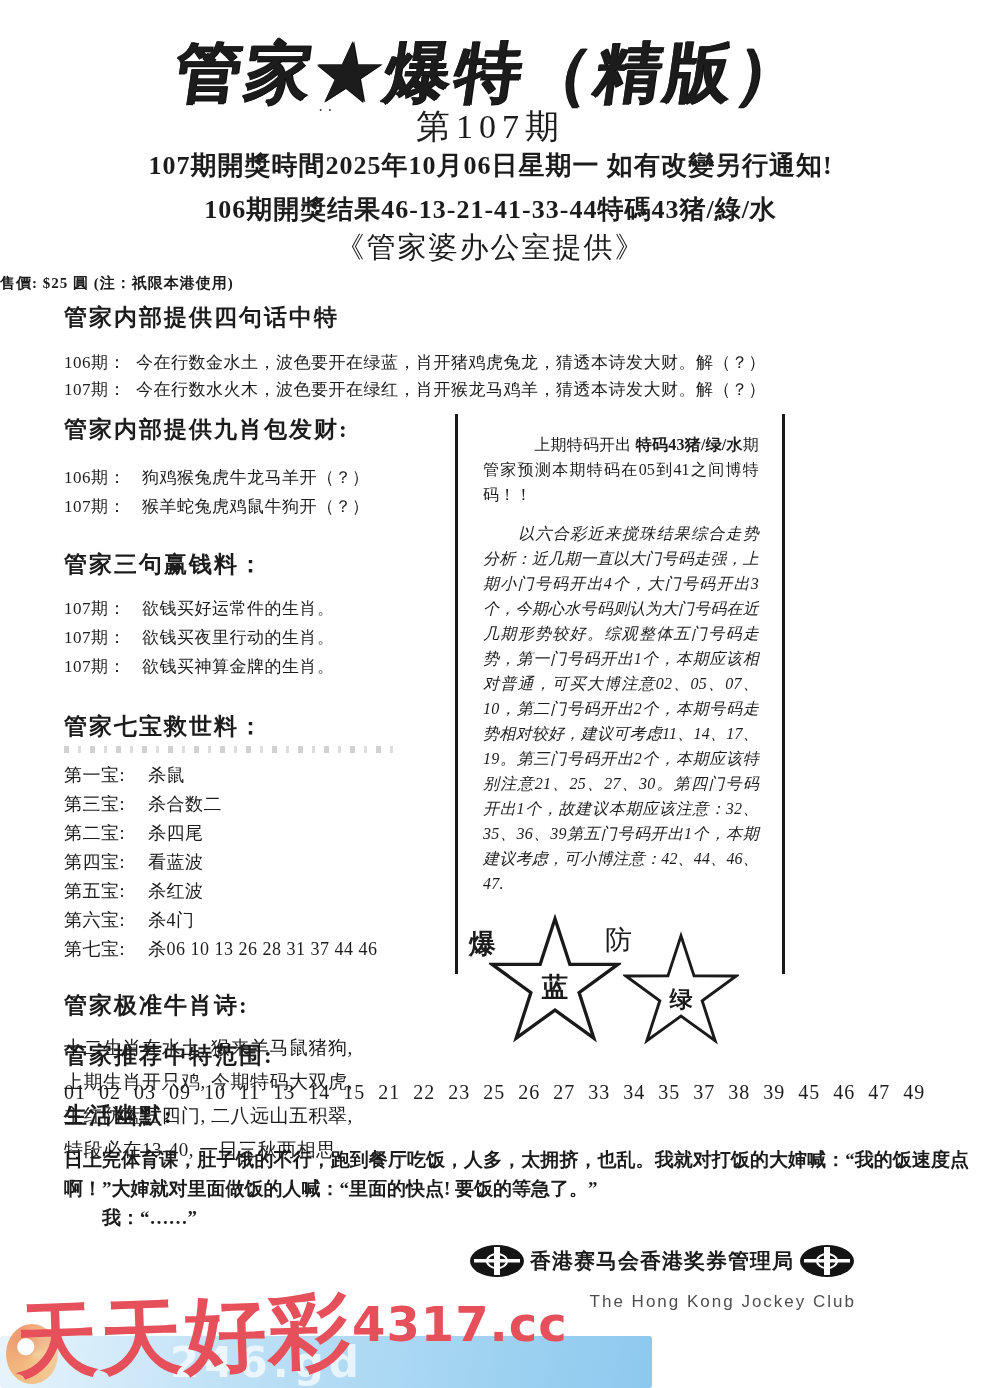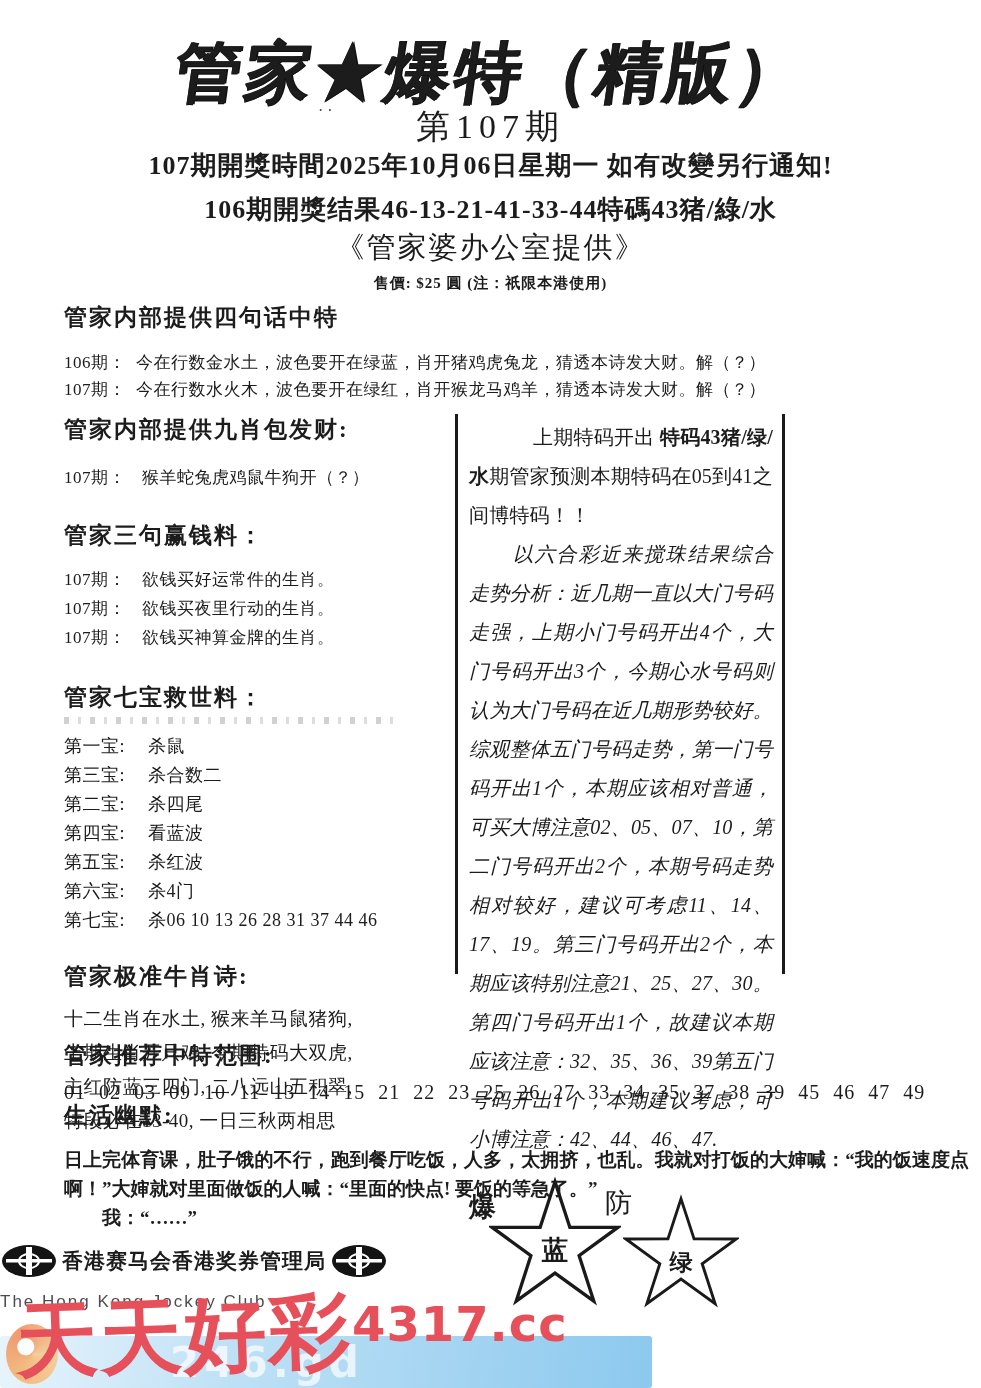--- a/index.html
+++ b/index.html
@@ -13,21 +13,21 @@
     position:absolute;left:90px;top:28px;width:800px;text-align:center;
     font-size:66px;font-weight:bold;letter-spacing:4px;white-space:nowrap;
     transform:skewX(-8deg);
     text-shadow:1.5px 0 #111,0 1px #111;
   }
   .tiny-dots{position:absolute;left:318px;top:102px;font-size:16px;letter-spacing:4px;color:#444;}
   .issue{position:absolute;left:0;top:104px;width:981px;text-align:center;font-size:34px;letter-spacing:6px;}
   .drawline1{position:absolute;left:0;top:148px;width:981px;text-align:center;font-size:26px;font-weight:bold;letter-spacing:1px;}
   .drawline2{position:absolute;left:0;top:192px;width:981px;text-align:center;font-size:26px;font-weight:bold;letter-spacing:1px;}
   .provider{position:absolute;left:0;top:228px;width:981px;text-align:center;font-size:29px;letter-spacing:2px;}
-  .price{position:absolute;left:0;top:274px;width:981px;text-align:center;font-size:15px;font-weight:bold;letter-spacing:1px;}
+  .price{position:absolute;left:0;top:274px;width:981px;font-size:15px;font-weight:bold;letter-spacing:1px;}
 
   
   .four-lines{position:absolute;left:64px;top:302px;width:880px;}
   .sec-h{font-size:23px;font-weight:bold;letter-spacing:2px;}
   .four-lines .sec-h{margin-bottom:16px;}
   .fl-row{font-size:17px;line-height:27px;letter-spacing:0.5px;}
   .fl-row .lbl{margin-right:10px;}
 
   
   .left-col{position:absolute;left:64px;top:414px;width:388px;}
@@ -49,21 +49,21 @@
   .poem{margin-top:26px;}
   .poem .sec-h{margin-bottom:10px;}
   .poem-line{font-size:19px;line-height:34px;letter-spacing:0.5px;}
 
   
   .right-col{position:absolute;left:455px;top:414px;width:330px;}
   .analysis-box{
     border-left:3px solid #1a1a1a;border-right:3px solid #1a1a1a;
     height:556px;padding:4px 9px 0 11px;overflow:visible;
   }
-  .analysis-box p{margin:0;font-size:20px;line-height:39px;text-align:justify;letter-spacing:0.2px;}
+  .analysis-box p{margin:14px;font-size:16px;line-height:25px;text-align:justify;letter-spacing:0.2px;}
   .analysis-box .p1{text-indent:3.2em;}
   .analysis-box .p1 b{font-weight:bold;}
   .analysis-box .p2{text-indent:2.2em;font-style:italic;}
   .stars-row{display:flex;align-items:flex-start;margin-top:16px;}
   .star-label{font-size:27px;font-weight:bold;letter-spacing:1px;}
   .star-label.bao{margin-top:14px;}
   .star-label.fang{margin-top:10px;margin-left:-16px;font-weight:normal;}
   .star-svg{display:block;}
   .star1{width:132px;height:139px;margin-left:-8px;}
   .star2{width:116px;height:122px;margin-left:-10px;margin-top:18px;}
@@ -71,21 +71,21 @@
   .star-svg text{font-family:"Liberation Serif","DejaVu Serif",serif;font-weight:bold;fill:#1a1a1a;}
 
   
   .range{position:absolute;left:64px;top:1040px;width:900px;}
   .range-nums{margin-top:10px;font-size:20px;font-weight:normal;letter-spacing:1px;word-spacing:7px;}
   .humor{position:absolute;left:64px;top:1100px;width:905px;}
   .humor-text{margin-top:14px;font-size:19px;font-weight:bold;line-height:29px;text-align:justify;}
   .humor-me{font-size:19px;font-weight:bold;line-height:29px;text-indent:2em;}
 
   
-  .footer{position:absolute;left:0;top:1242px;width:808px;text-align:left;}
+  .footer{position:absolute;left:0;top:1242px;width:808px;text-align:right;padding-left:48px;}
   .jockey-row{display:inline-flex;align-items:center;gap:4px;}
   .jockey-cn{font-size:21px;font-weight:bold;letter-spacing:1px;}
   .emblem{width:58px;height:38px;}
   .jockey-en{margin-top:8px;font-size:17px;letter-spacing:2px;color:#2e2e2e;
     font-family:Liberation Sans, sans-serif;opacity:.85;}
 
   
   .banner{
     position:absolute;left:0;top:1336px;width:652px;height:52px;border-radius:3px;
     background:linear-gradient(100deg,#e8f4fc 0%,#bfe1f6 35%,#8cc9ee 100%);
@@ -133,20 +133,23 @@
     </div>
     <div class="fl-row">
       <span class="lbl">107期：</span><span>今在行数水火木，波色要开在绿红，肖开猴龙马鸡羊，猜透本诗发大财。解（？）</span>
     </div>
   </div>
 
   <div class="left-col">
 
     <div class="block nine">
       <div class="sec-h">管家内部提供九肖包发财:</div>
+      <div class="row17">
+        <span class="lbl">106期：</span><span>狗鸡猴兔虎牛龙马羊开（？）</span>
+      </div>
       <div class="row17">
         <span class="lbl">107期：</span><span>猴羊蛇兔虎鸡鼠牛狗开（？）</span>
       </div>
     </div>
 
     <div class="block three">
       <div class="sec-h">管家三句赢钱料：</div>
       <div class="row17">
         <span class="lbl">107期：</span><span>欲钱买好运常件的生肖。</span>
       </div>

